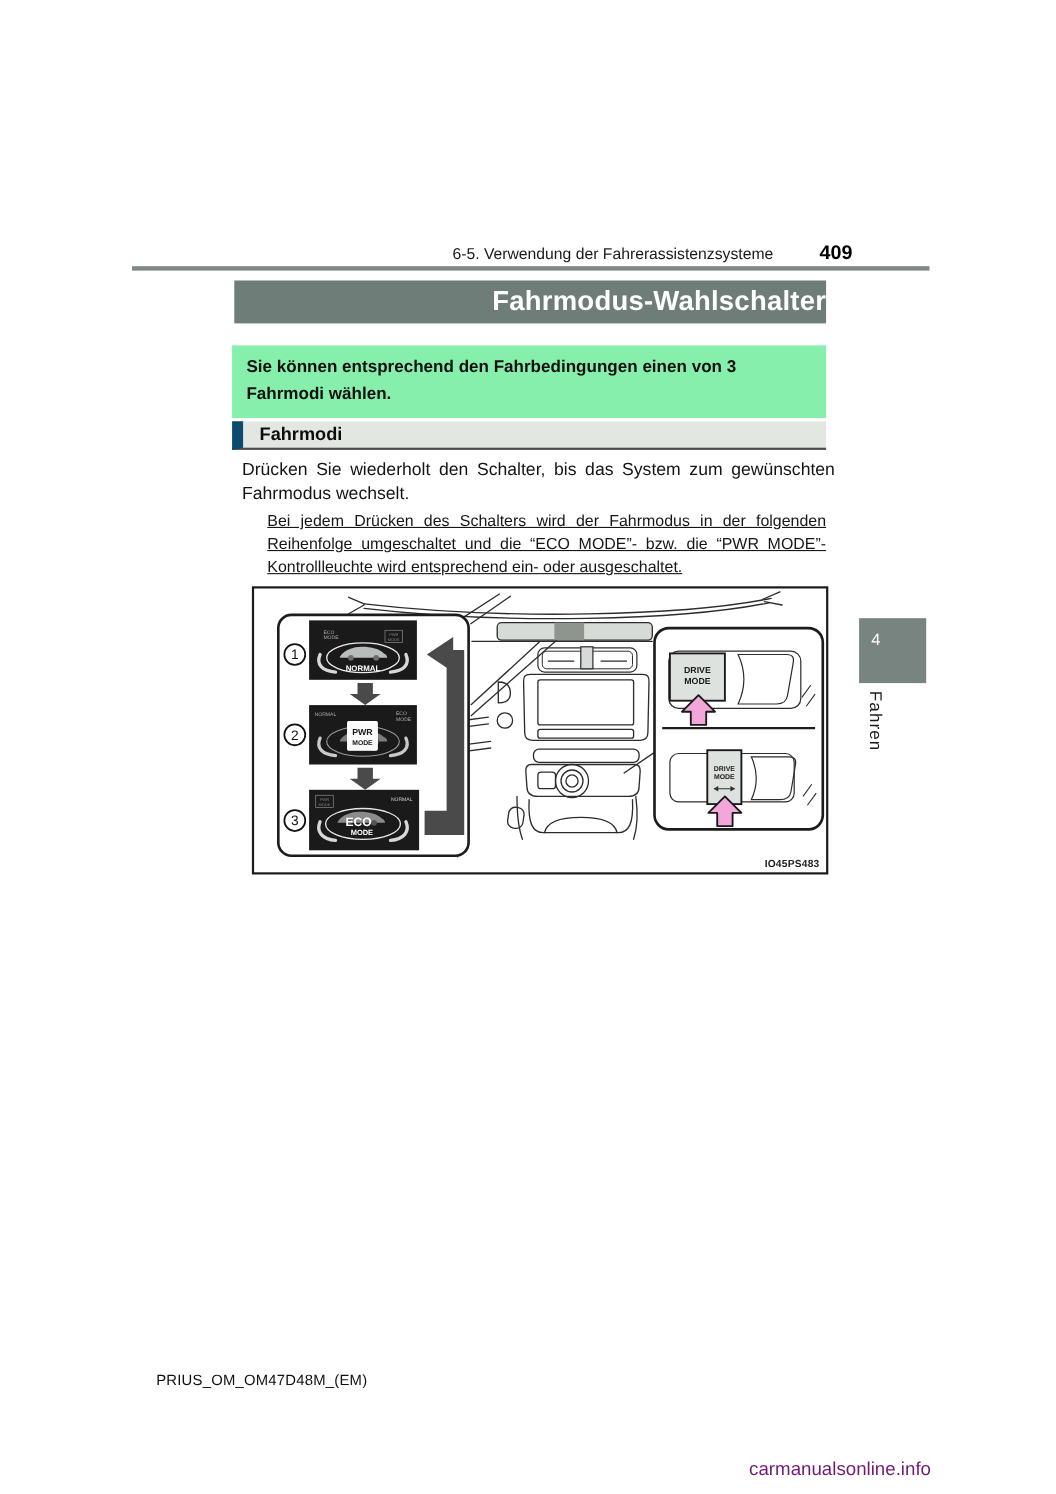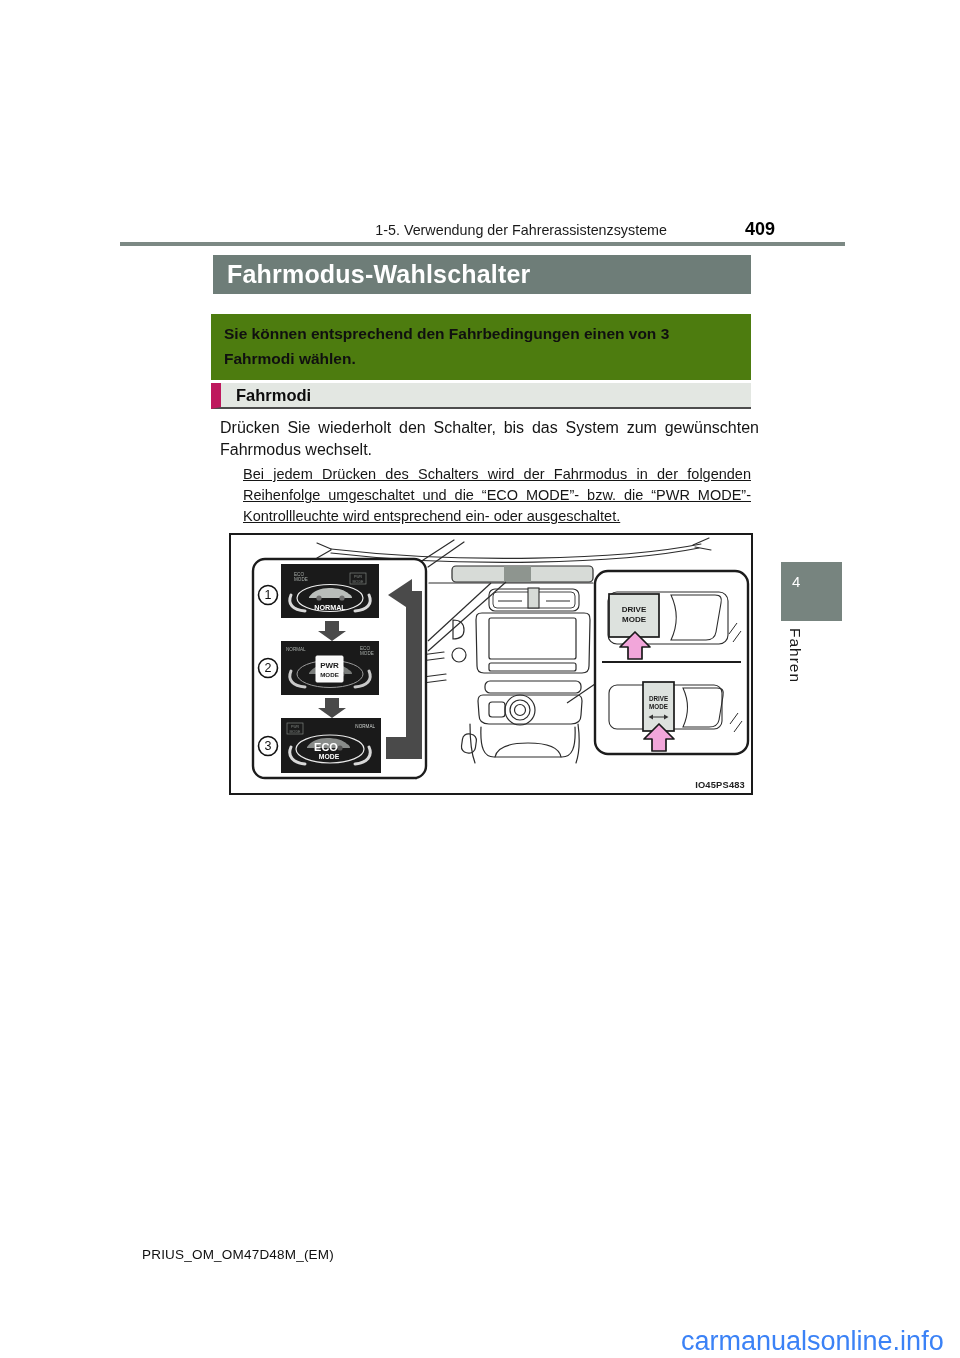--- a/index.html
+++ b/index.html
@@ -2,49 +2,49 @@
 <html><head>
 <meta charset="utf-8">
 <style>
   html,body{margin:0;padding:0;}
   body{width:960px;height:1358px;position:relative;background:#fff;overflow:hidden;
        font-family:"Liberation Sans",sans-serif;color:#111;}
   .abs{position:absolute;}
   
   .hdr{left:212px;top:219px;width:563px;display:flex;justify-content:flex-end;align-items:baseline;gap:42px;}
   .hdr-title{font-size:14.3px;color:#1a1a1a;}
-  .hdr-page{font-size:18px;font-weight:bold;color:#000;margin-left:36px;}
+  .hdr-page{font-size:18px;font-weight:bold;color:#000;}
   .rule{left:120px;top:242px;width:725px;height:3.5px;background:#7c8984;}
   
   .banner{left:213px;top:255px;width:538px;height:39px;background:#6e7d78;}
-  .banner span{display:block;padding-left:14px;line-height:39px;font-size:25px;font-weight:bold;color:#fff;letter-spacing:.2px;}
-  
-  .summary{left:211px;top:314px;width:540px;background:#4d7c0f;box-sizing:border-box;
+  .banner span{display:block;padding-left:14px;line-height:39px;font-size:25px;font-weight:bold;color:#fff;letter-spacing:.2px;text-align:right;}
+  
+  .summary{left:211px;top:314px;width:540px;background:#86efac;box-sizing:border-box;
            padding:7px 10px 9px 13px;font-size:15.5px;font-weight:bold;line-height:25px;color:#101010;}
   
   .secbar{left:211px;top:383px;width:540px;height:26px;box-sizing:border-box;background:#e3e7e2;
-          border-left:10px solid #be185d;border-bottom:2.5px solid #4d4d4d;}
+          border-left:10px solid #0c4a6e;border-bottom:2.5px solid #4d4d4d;}
   .secbar span{display:block;padding-left:15px;line-height:25px;font-size:16.5px;font-weight:bold;color:#0d0d0d;}
   .para1{left:220px;top:417px;width:539px;font-size:16px;line-height:21.5px;text-align:justify;color:#141414;}
   .para2{left:243px;top:464px;width:508px;font-size:14.5px;line-height:21px;text-align:justify;color:#161616;text-decoration:underline;}
   
   .frame{left:229px;top:533px;width:524px;height:262px;border:2px solid #1a1a1a;box-sizing:border-box;background:#fff;}
   
   .chapbox{left:781px;top:562px;width:61px;height:59px;background:#77847f;}
   .chapbox span{display:block;padding:11px 0 0 11px;font-size:15px;color:#fff;}
   .chapname{left:786px;top:628px;writing-mode:vertical-rl;font-size:15.5px;color:#1a1a1a;letter-spacing:1px;}
   .footer{left:142px;top:1247px;font-size:13.5px;color:#101010;letter-spacing:.2px;text-align:center;}
-  .wm{left:681px;top:1326px;font-size:27px;color:#3b82f6;}
+  .wm{left:681px;top:1326px;font-size:17px;color:#701a75;}
   svg text{font-family:"Liberation Sans",sans-serif;}
 </style>
 </head>
 <body>
 
 <div class="abs hdr">
-  <span class="hdr-title">1-5. Verwendung der Fahrerassistenzsysteme</span>
+  <span class="hdr-title">6-5. Verwendung der Fahrerassistenzsysteme</span>
   <span class="hdr-page">409</span>
 </div>
 <div class="abs rule"></div>
 
 <div class="abs banner">
   <span>Fahrmodus-Wahlschalter</span>
 </div>
 
 <div class="abs summary">Sie können entsprechend den Fahrbedingungen einen von 3 Fahrmodi wählen.</div>
 

